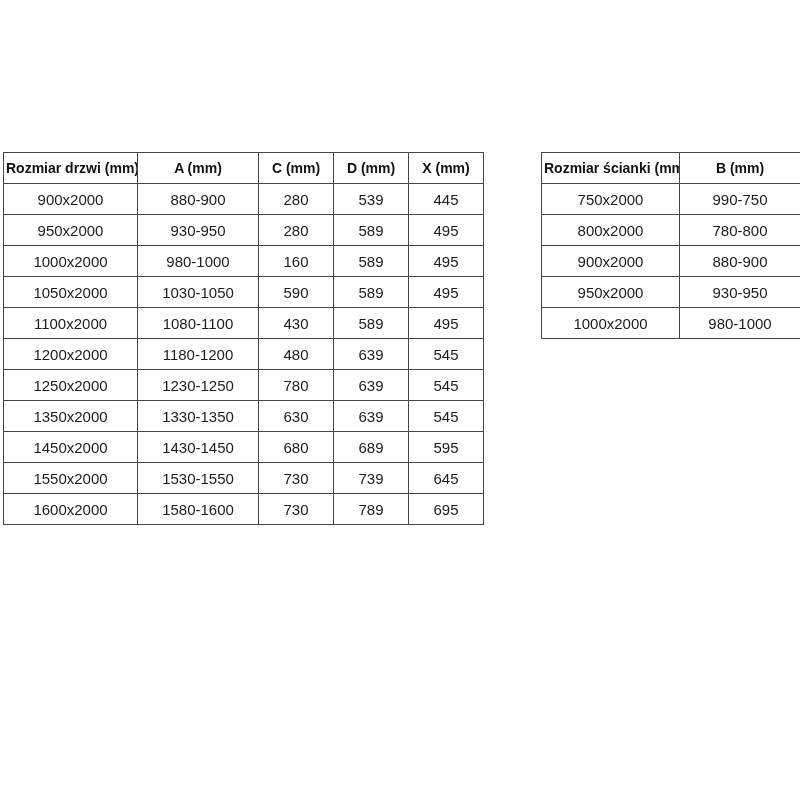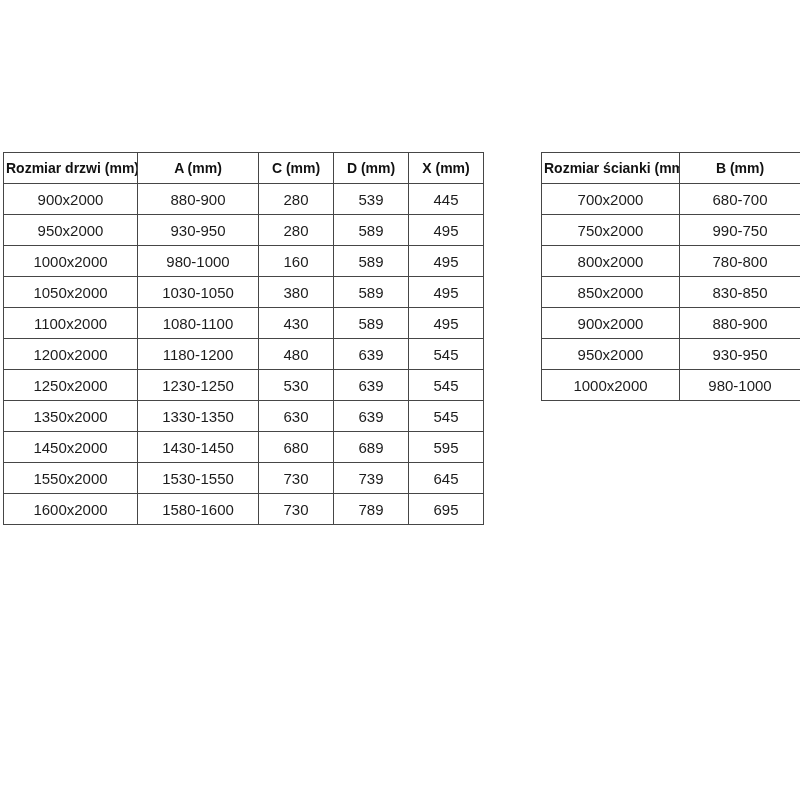--- a/index.html
+++ b/index.html
@@ -89,42 +89,42 @@
         <tr>
           <td>1000x2000</td>
           <td>980-1000</td>
           <td>160</td>
           <td>589</td>
           <td>495</td>
         </tr>
         <tr>
           <td>1050x2000</td>
           <td>1030-1050</td>
-          <td>380</td>
+          <td>590</td>
           <td>589</td>
           <td>495</td>
         </tr>
         <tr>
           <td>1100x2000</td>
           <td>1080-1100</td>
           <td>430</td>
           <td>589</td>
           <td>495</td>
         </tr>
         <tr>
           <td>1200x2000</td>
           <td>1180-1200</td>
           <td>480</td>
           <td>639</td>
           <td>545</td>
         </tr>
         <tr>
           <td>1250x2000</td>
           <td>1230-1250</td>
-          <td>530</td>
+          <td>780</td>
           <td>639</td>
           <td>545</td>
         </tr>
         <tr>
           <td>1350x2000</td>
           <td>1330-1350</td>
           <td>630</td>
           <td>639</td>
           <td>545</td>
         </tr>
@@ -158,34 +158,26 @@
       <col style="width:121px">
     </colgroup>
     <thead>
       <tr>
           <th>Rozmiar ścianki (mm)</th>
           <th>B (mm)</th>
         </tr>
     </thead>
     <tbody>
         <tr>
-          <td>700x2000</td>
-          <td>680-700</td>
-        </tr>
-        <tr>
           <td>750x2000</td>
           <td>990-750</td>
         </tr>
         <tr>
           <td>800x2000</td>
           <td>780-800</td>
-        </tr>
-        <tr>
-          <td>850x2000</td>
-          <td>830-850</td>
         </tr>
         <tr>
           <td>900x2000</td>
           <td>880-900</td>
         </tr>
         <tr>
           <td>950x2000</td>
           <td>930-950</td>
         </tr>
         <tr>

